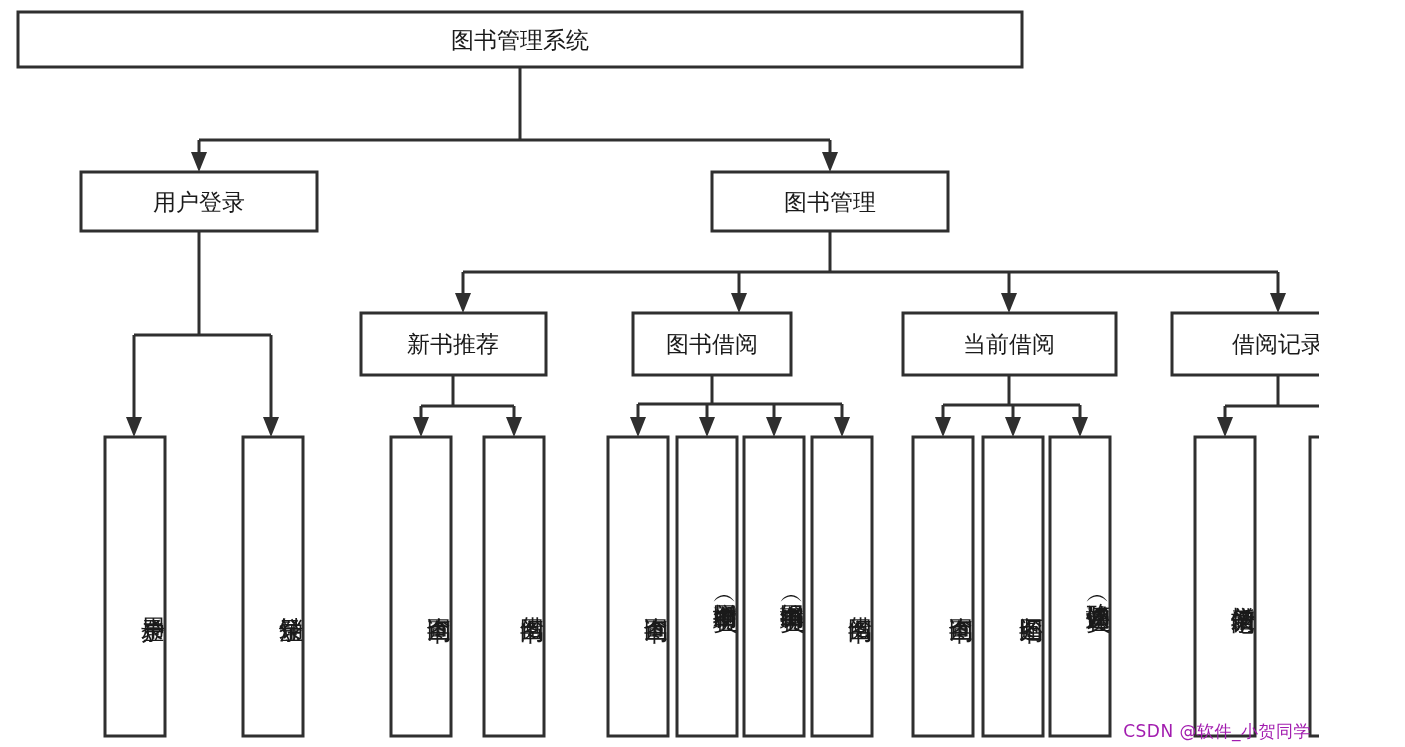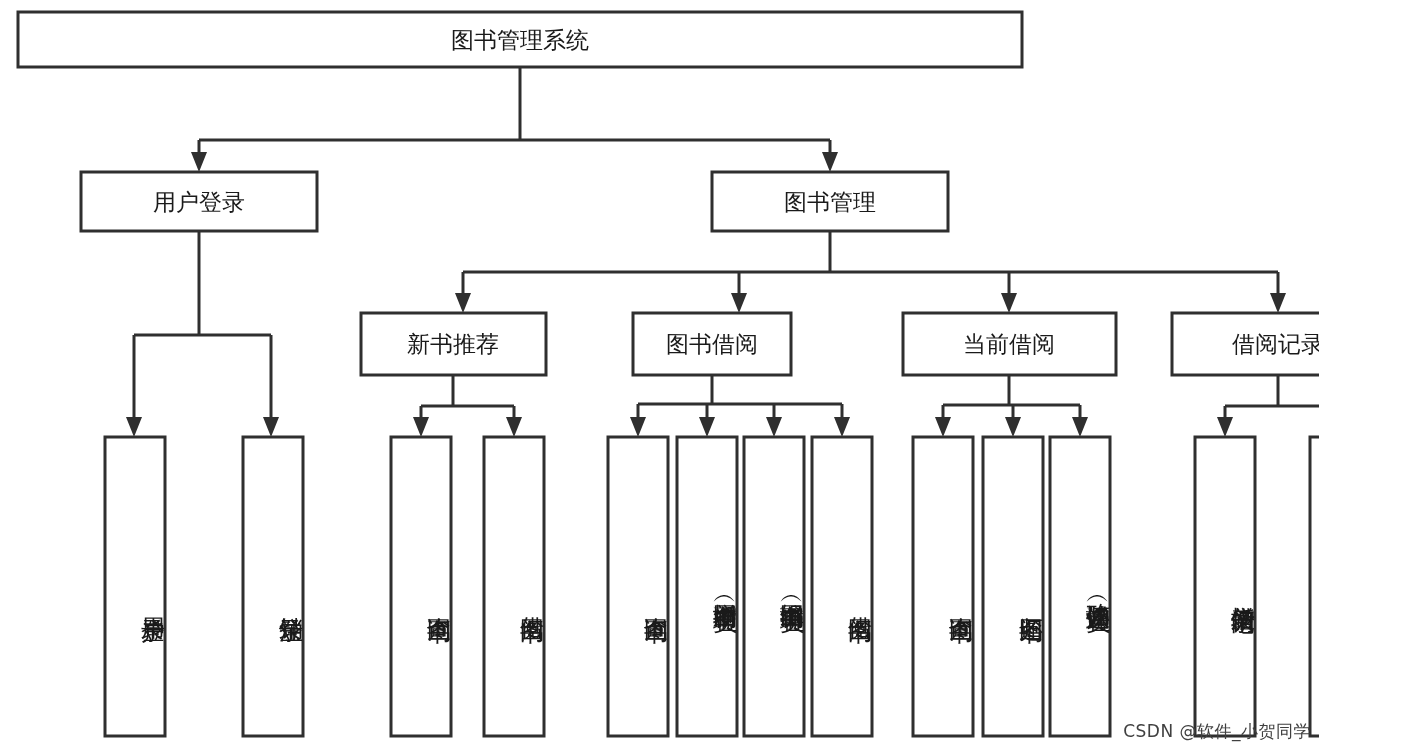--- a/index.html
+++ b/index.html
@@ -62,21 +62,21 @@
     letter-spacing: 1px;
     white-space: nowrap;
     pointer-events: none;
   }
   .watermark {
     position: absolute;
     right: 8px;
     bottom: 4px;
     font-family: "DejaVu Sans", "Liberation Sans", sans-serif;
     font-size: 17px;
-    color: #404040;
+    color: #a21caf;
     letter-spacing: 0.5px;
     white-space: nowrap;
   }
 </style>
 </head>
 <body>
 
 <div id="diagram-root">
 
   <svg id="tree-svg" viewBox="0 0 1405 747">

